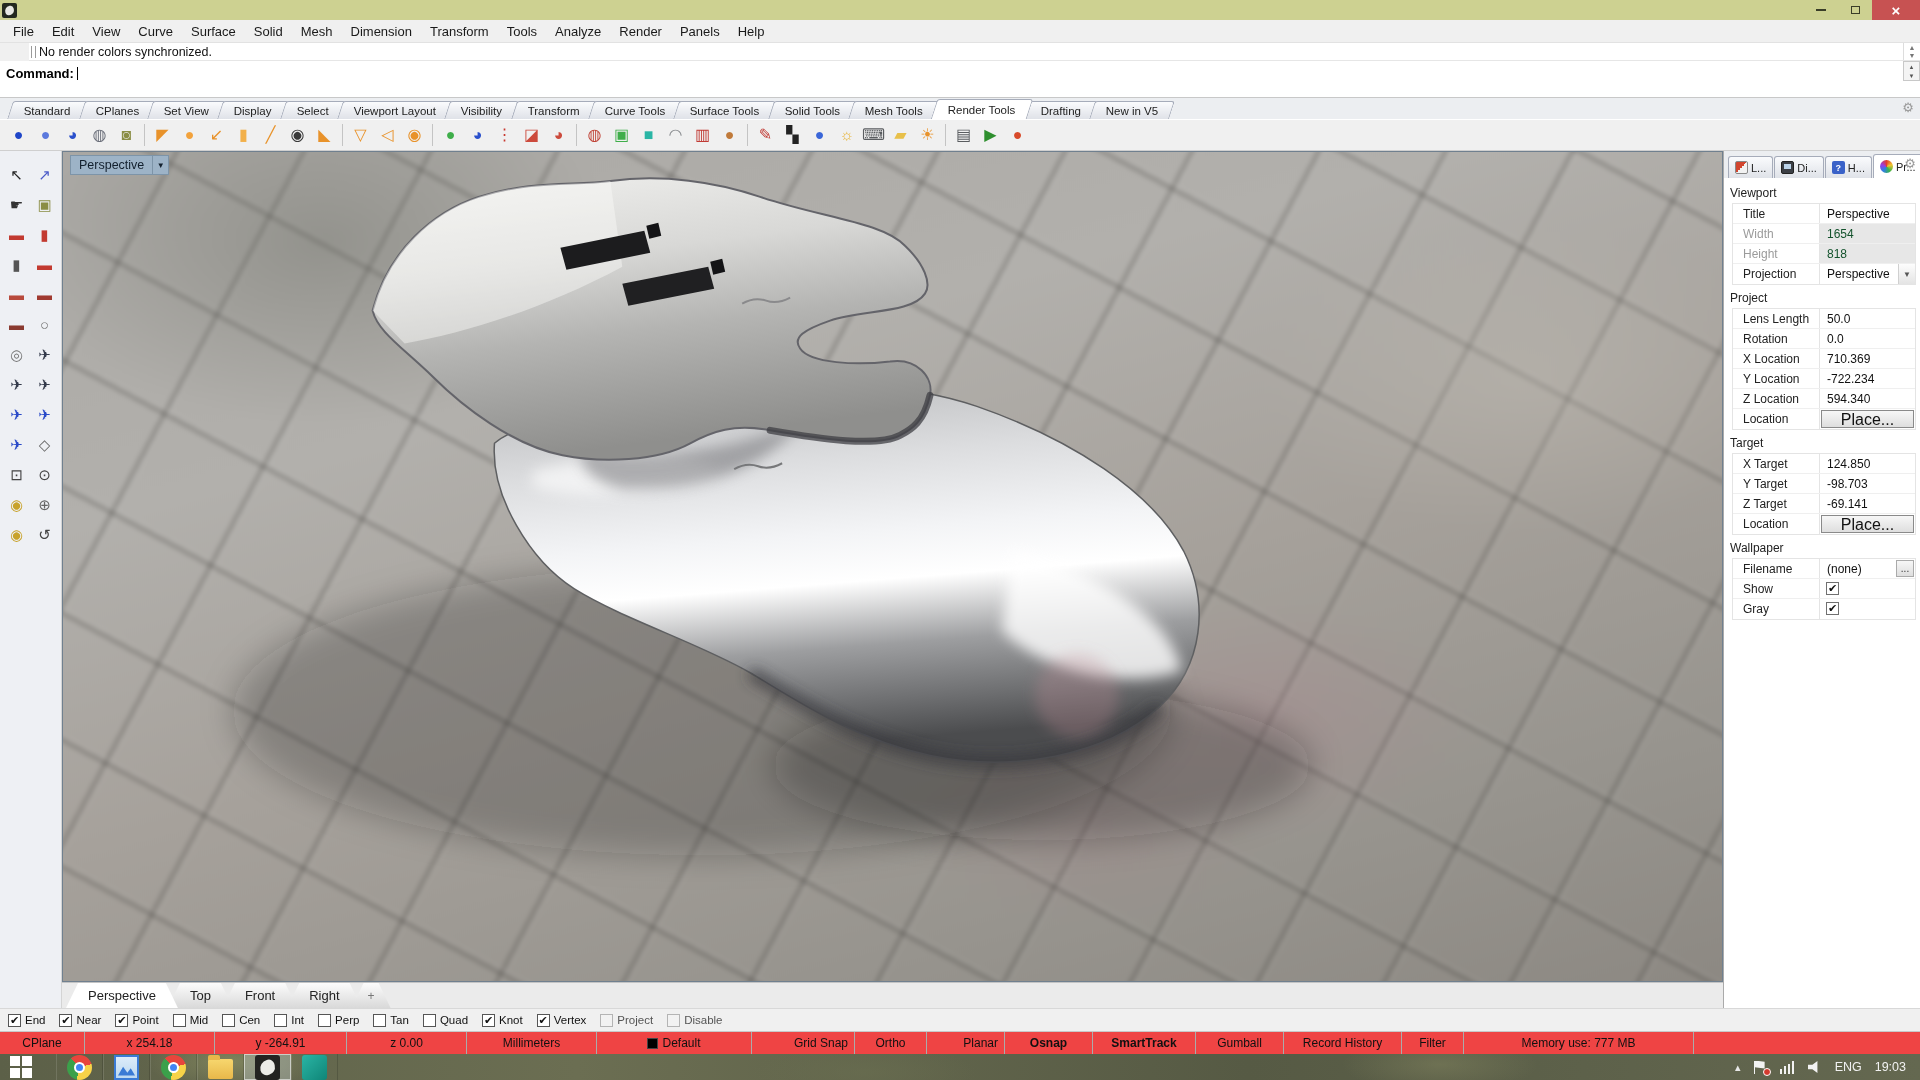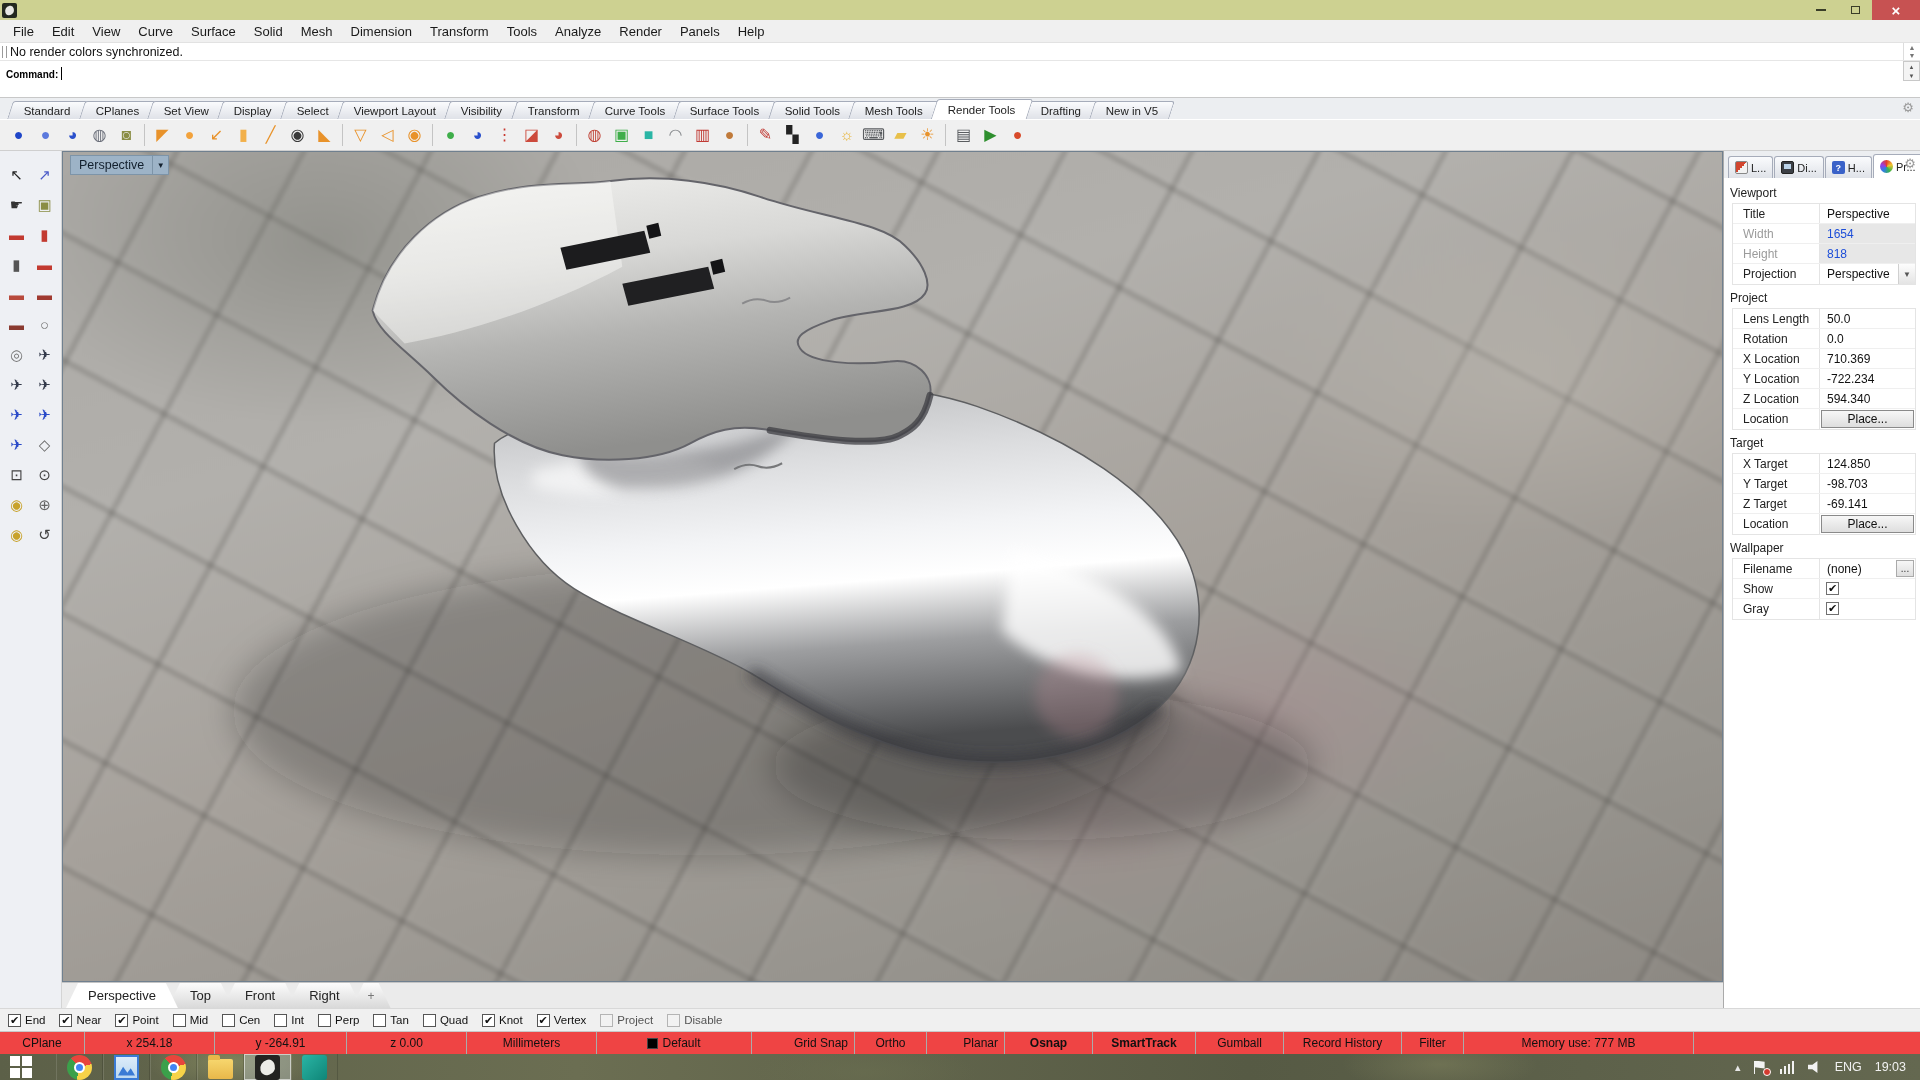--- a/index.html
+++ b/index.html
@@ -28,31 +28,31 @@
   .wbtn-close { width:48px; background:#c75252; color:#fff; font-size:15px;
     font-weight:bold; }
 
   
   .menubar { height:23px; background:#f0f0f0; display:flex; align-items:center;
     padding-left:4px; border-bottom:1px solid #e2e2e2; flex:0 0 auto; }
   .mitem { font-size:13px; color:#1a1a1a; padding:2px 9px; }
 
   
   .histline { height:18px; background:#fff; display:flex; align-items:center;
-    border-bottom:1px solid #e6e6e6; flex:0 0 auto; position:relative; }
+    border-bottom:1px solid #e6e6e6; flex:0 0 auto; position:relative;margin-left:29px; }
   .gripper { width:5px; height:12px; margin:0 3px 0 2px;
     border-left:1px solid #9a9a9a; border-right:1px solid #9a9a9a; }
   .hist-text { font-size:12.5px; color:#111; }
   .hist-scroll { position:absolute; right:0; top:0; width:17px; height:100%;
     display:flex; flex-direction:column; border-left:1px solid #ddd; }
   .hist-scroll span { flex:1; display:flex; align-items:center; justify-content:center;
     font-size:7px; color:#777; }
   .cmdline { height:37px; background:#fff; border-bottom:1px solid #c8c8c8;
     flex:0 0 auto; position:relative; padding:3px 0 0 6px; }
-  .cmd-label { font-size:10px; font-weight:bold; color:#000; }
+  .cmd-label { font-size:13px; font-weight:bold; color:#000; }
   .caret { display:inline-block; width:1px; height:13px; background:#000;
     vertical-align:-2px; margin-left:3px; animation:blink 1.1s steps(1) infinite; }
   @keyframes blink { 50% { opacity:0; } }
   .cmd-spin { position:absolute; right:0; top:0; width:17px; height:20px;
     border:1px solid #c8c8c8; display:flex; flex-direction:column; background:#f4f4f4; }
   .cmd-spin span { flex:1; display:flex; align-items:center; justify-content:center;
     font-size:6px; color:#555; }
 
   
   .ribbon { height:21px; background:#eceef1; display:flex; align-items:flex-end;
@@ -144,25 +144,25 @@
   .prow { display:flex; height:20px; align-items:stretch;
     border-bottom:1px solid #efefef; background:#fff; }
   .prow:last-child { border-bottom:none; }
   .plabel { width:86px; display:flex; align-items:center; padding-left:10px;
     font-size:12px; color:#222; }
   .plabel.dim { color:#9b9b9b; }
   .pvalwrap { flex:1; display:flex; align-items:stretch;
     border-left:1px solid #e4e4e4; }
   .pval { flex:1; display:flex; align-items:center; padding-left:7px;
     font-size:12px; color:#111; }
-  .pval.dim { background:#e7e7e7; color:#1d4ed8; }
+  .pval.dim { background:#e7e7e7; color:#14532d; }
   .pdropbtn { width:17px; border-left:1px solid #d0d0d0; display:flex;
     align-items:center; justify-content:center; font-size:8px; color:#555;
     background:linear-gradient(#fdfdfd,#e4e4e4); }
-  .pbtn { flex:1; margin:1px; border:1px solid #8a8a8a; font-size:12px;
+  .pbtn { flex:1; margin:1px; border:1px solid #8a8a8a; font-size:16px;
     color:#111; background:linear-gradient(#f7f7f7,#dedede);
     font-family:"Liberation Sans",sans-serif; }
   .pdots { width:18px; margin:1px; border:1px solid #aaa; font-size:10px;
     color:#333; background:linear-gradient(#f7f7f7,#dedede);
     font-family:"Liberation Sans",sans-serif; }
   .pcheck { width:13px; height:13px; border:1px solid #707070; background:#fff;
     margin:3px 0 0 6px; display:flex; align-items:center; justify-content:center;
     font-size:11px; color:#111; line-height:1; }
 
   

